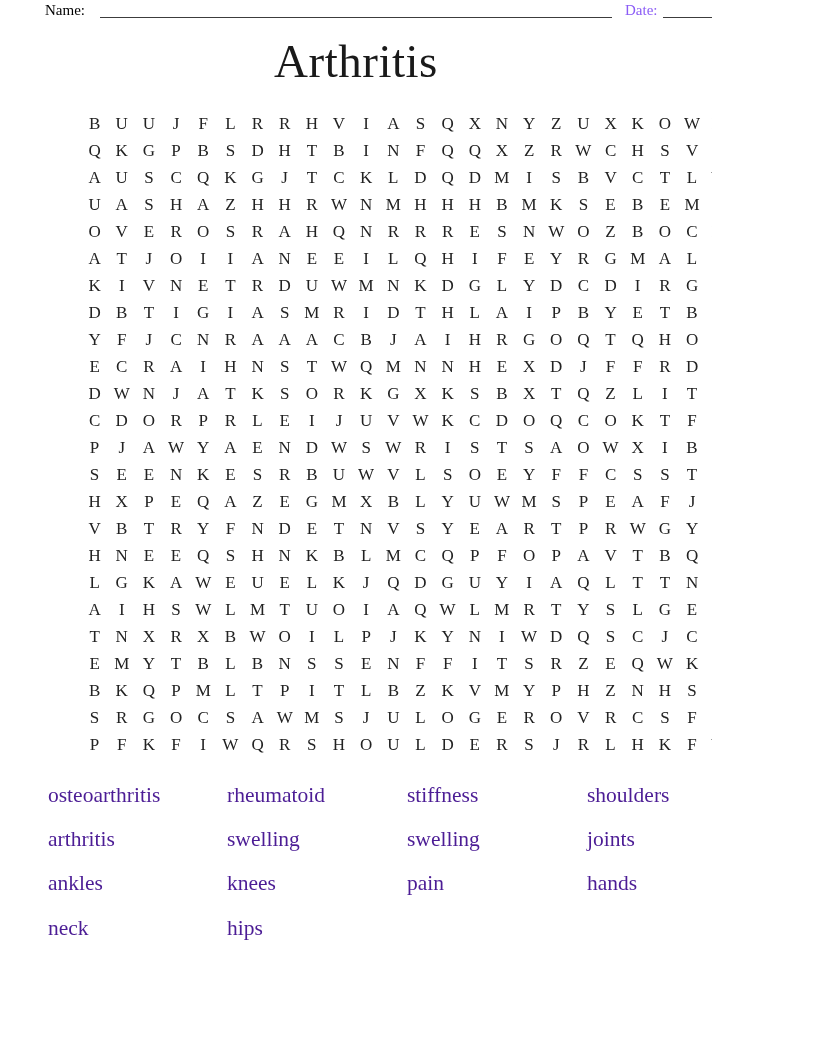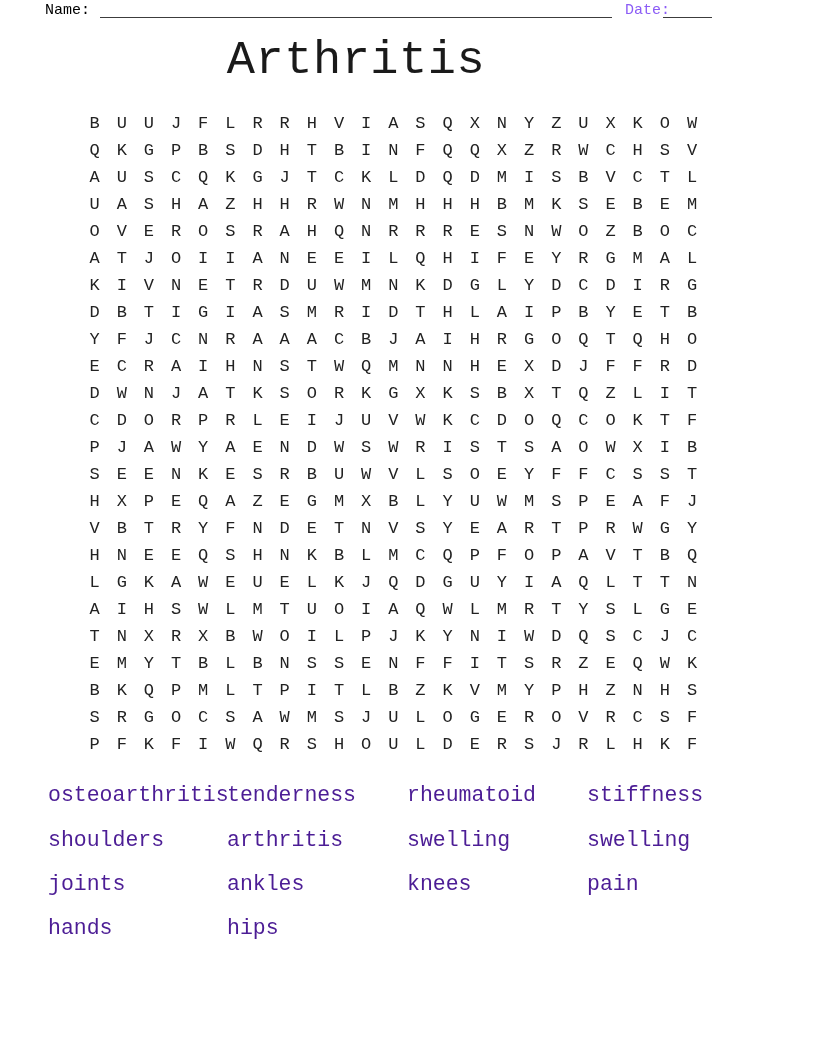--- a/index.html
+++ b/index.html
@@ -3,21 +3,21 @@
 <meta charset="utf-8">
 <style>
   * { margin: 0; padding: 0; box-sizing: border-box; }
   html, body { background: #ffffff; }
   .page {
     position: relative;
     width: 712px;
     height: 1056px;
     background: #ffffff;
     overflow: hidden;
-    font-family: Liberation Mono, monospace;
+    font-family: Liberation Serif, serif;
     color: #1c1c1c;
   }
 
   
   .name-label {
     position: absolute; left: 45px; top: 2px;
     font-size: 15px; color: #000;
   }
   .name-line {
     position: absolute; left: 100px; top: 17px;
@@ -662,28 +662,28 @@
       <div class="cell">R</div>
       <div class="cell">L</div>
       <div class="cell">H</div>
       <div class="cell">K</div>
       <div class="cell">F</div>
       <div class="cell">W</div>
     </div>
 
   <div class="words">
       <div class="word">osteoarthritis</div>
-      <div class="word">tenderness</div>
       <div class="word">rheumatoid</div>
       <div class="word">stiffness</div>
       <div class="word">shoulders</div>
       <div class="word">arthritis</div>
       <div class="word">swelling</div>
       <div class="word">swelling</div>
       <div class="word">joints</div>
       <div class="word">ankles</div>
       <div class="word">knees</div>
       <div class="word">pain</div>
       <div class="word">hands</div>
+      <div class="word">neck</div>
       <div class="word">hips</div>
     </div>
 
 </div>
 
 </body></html>

